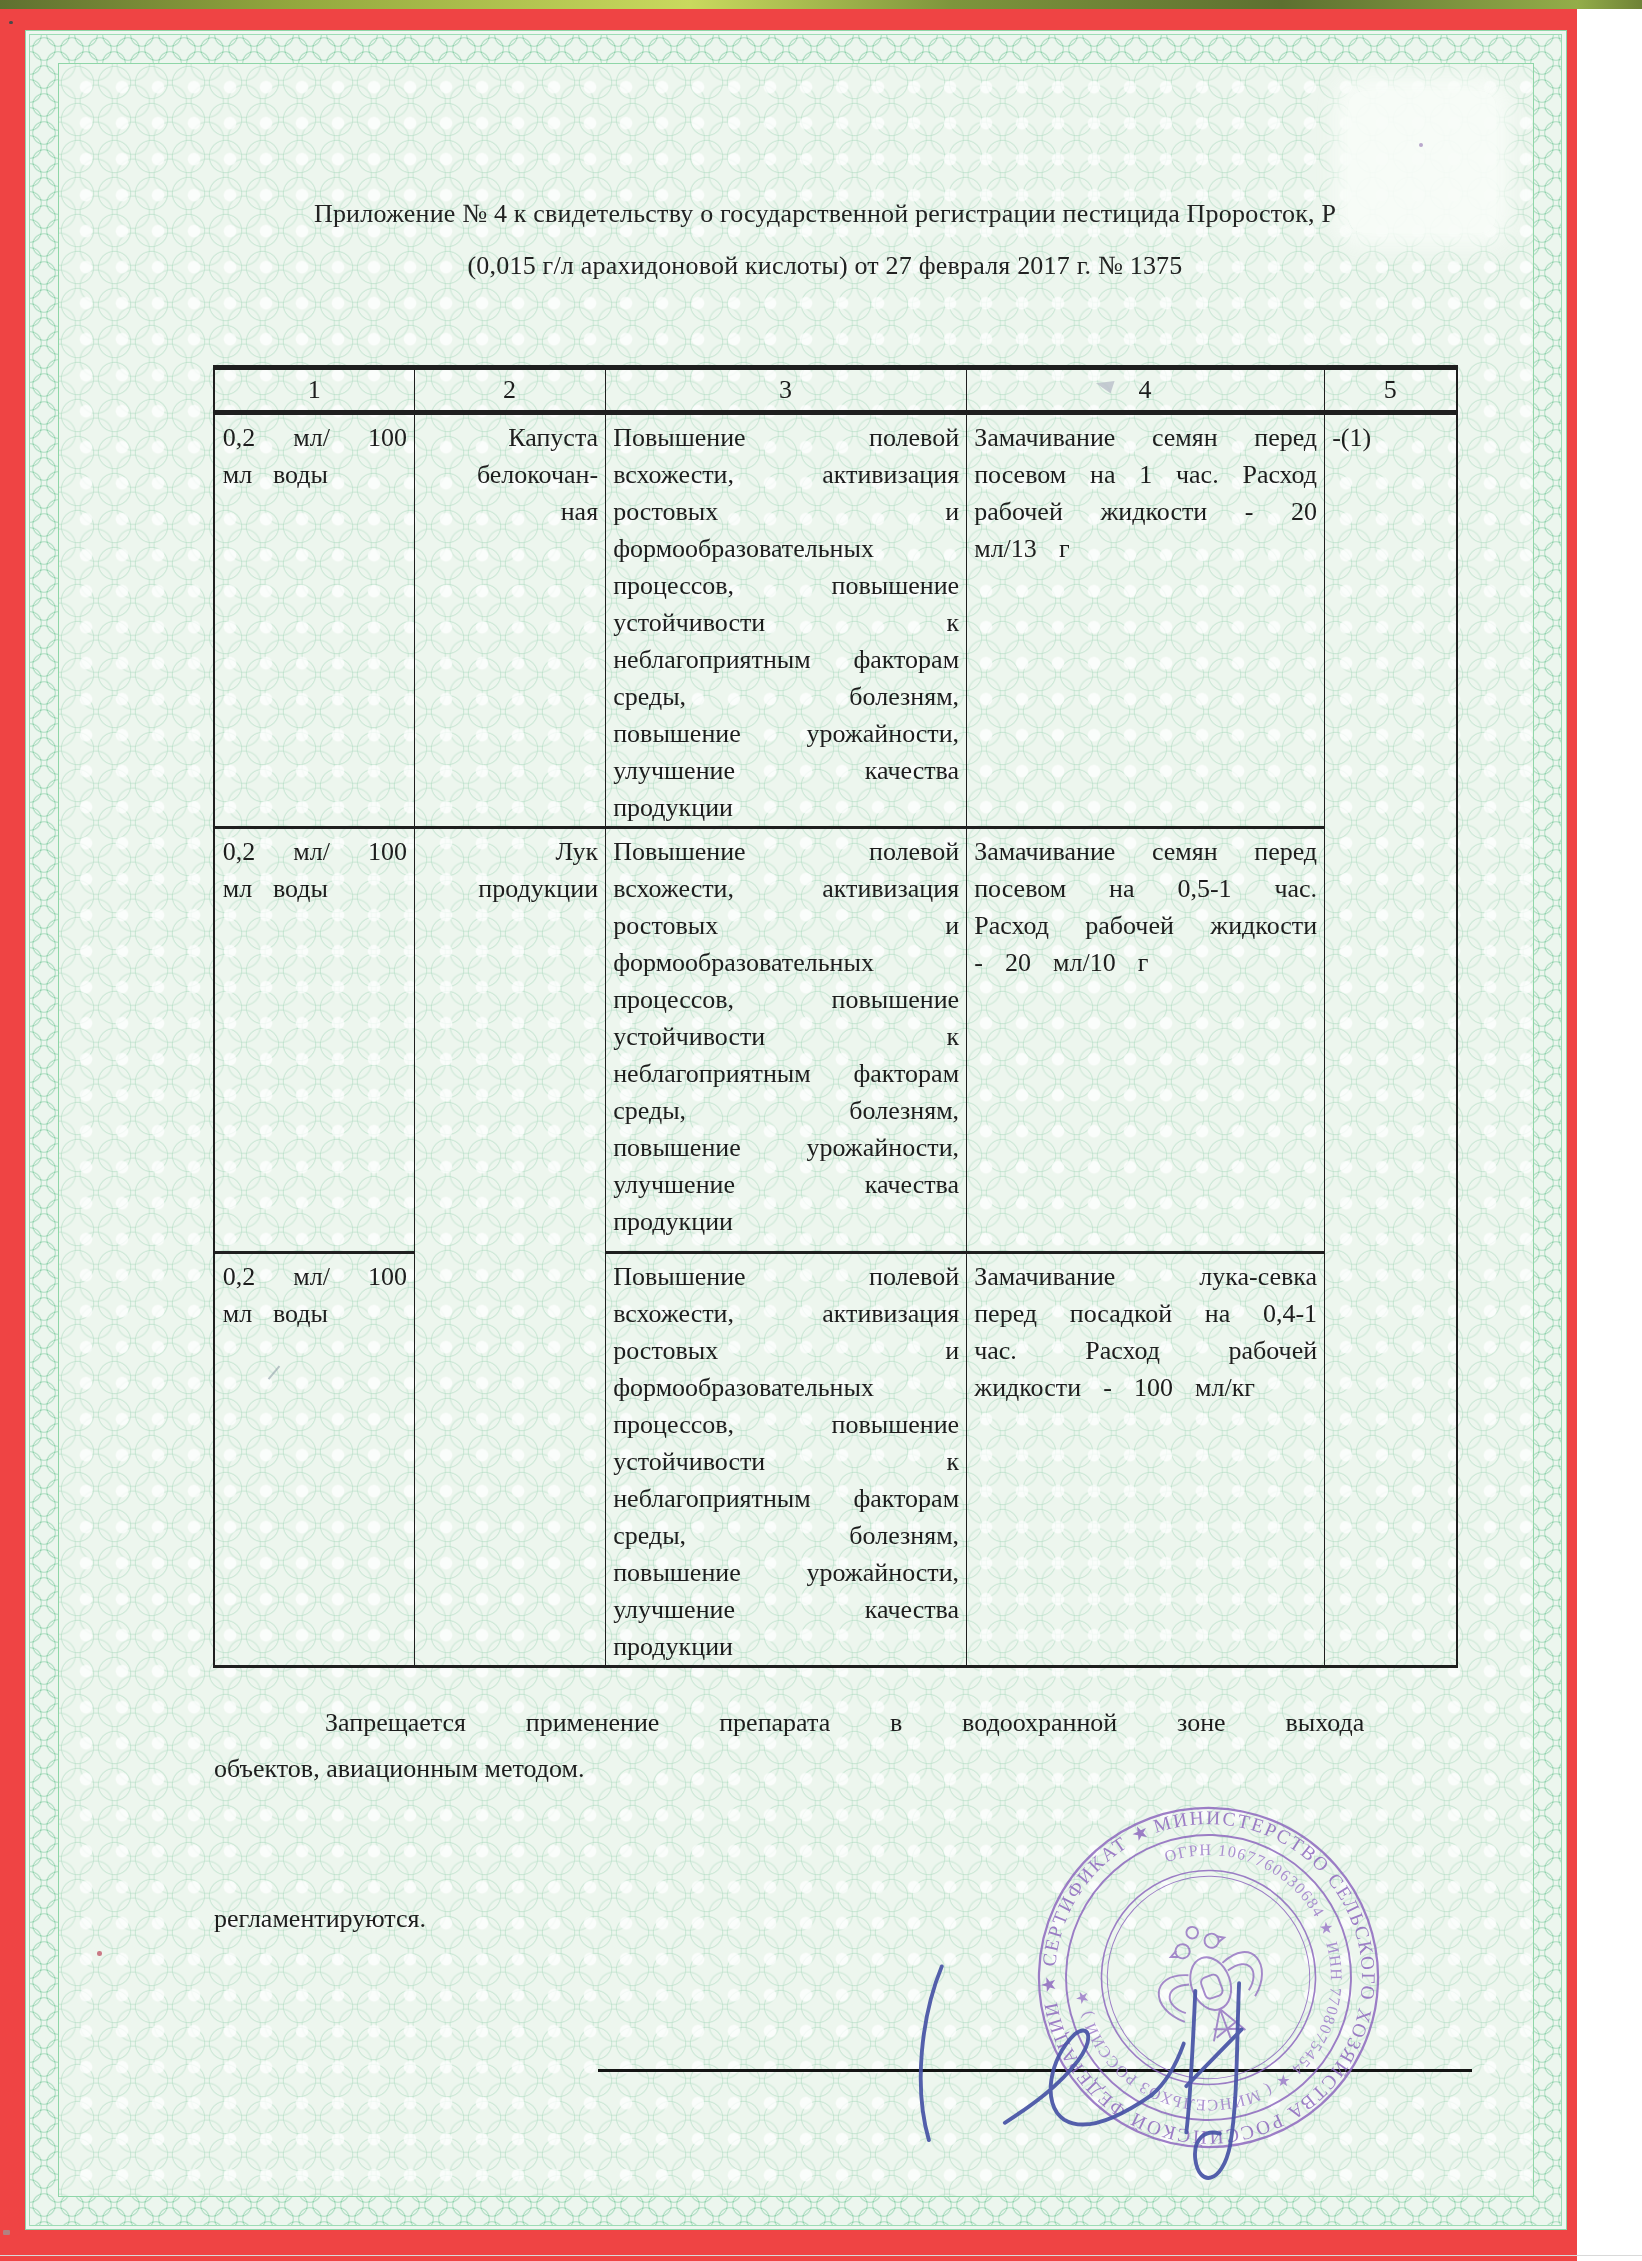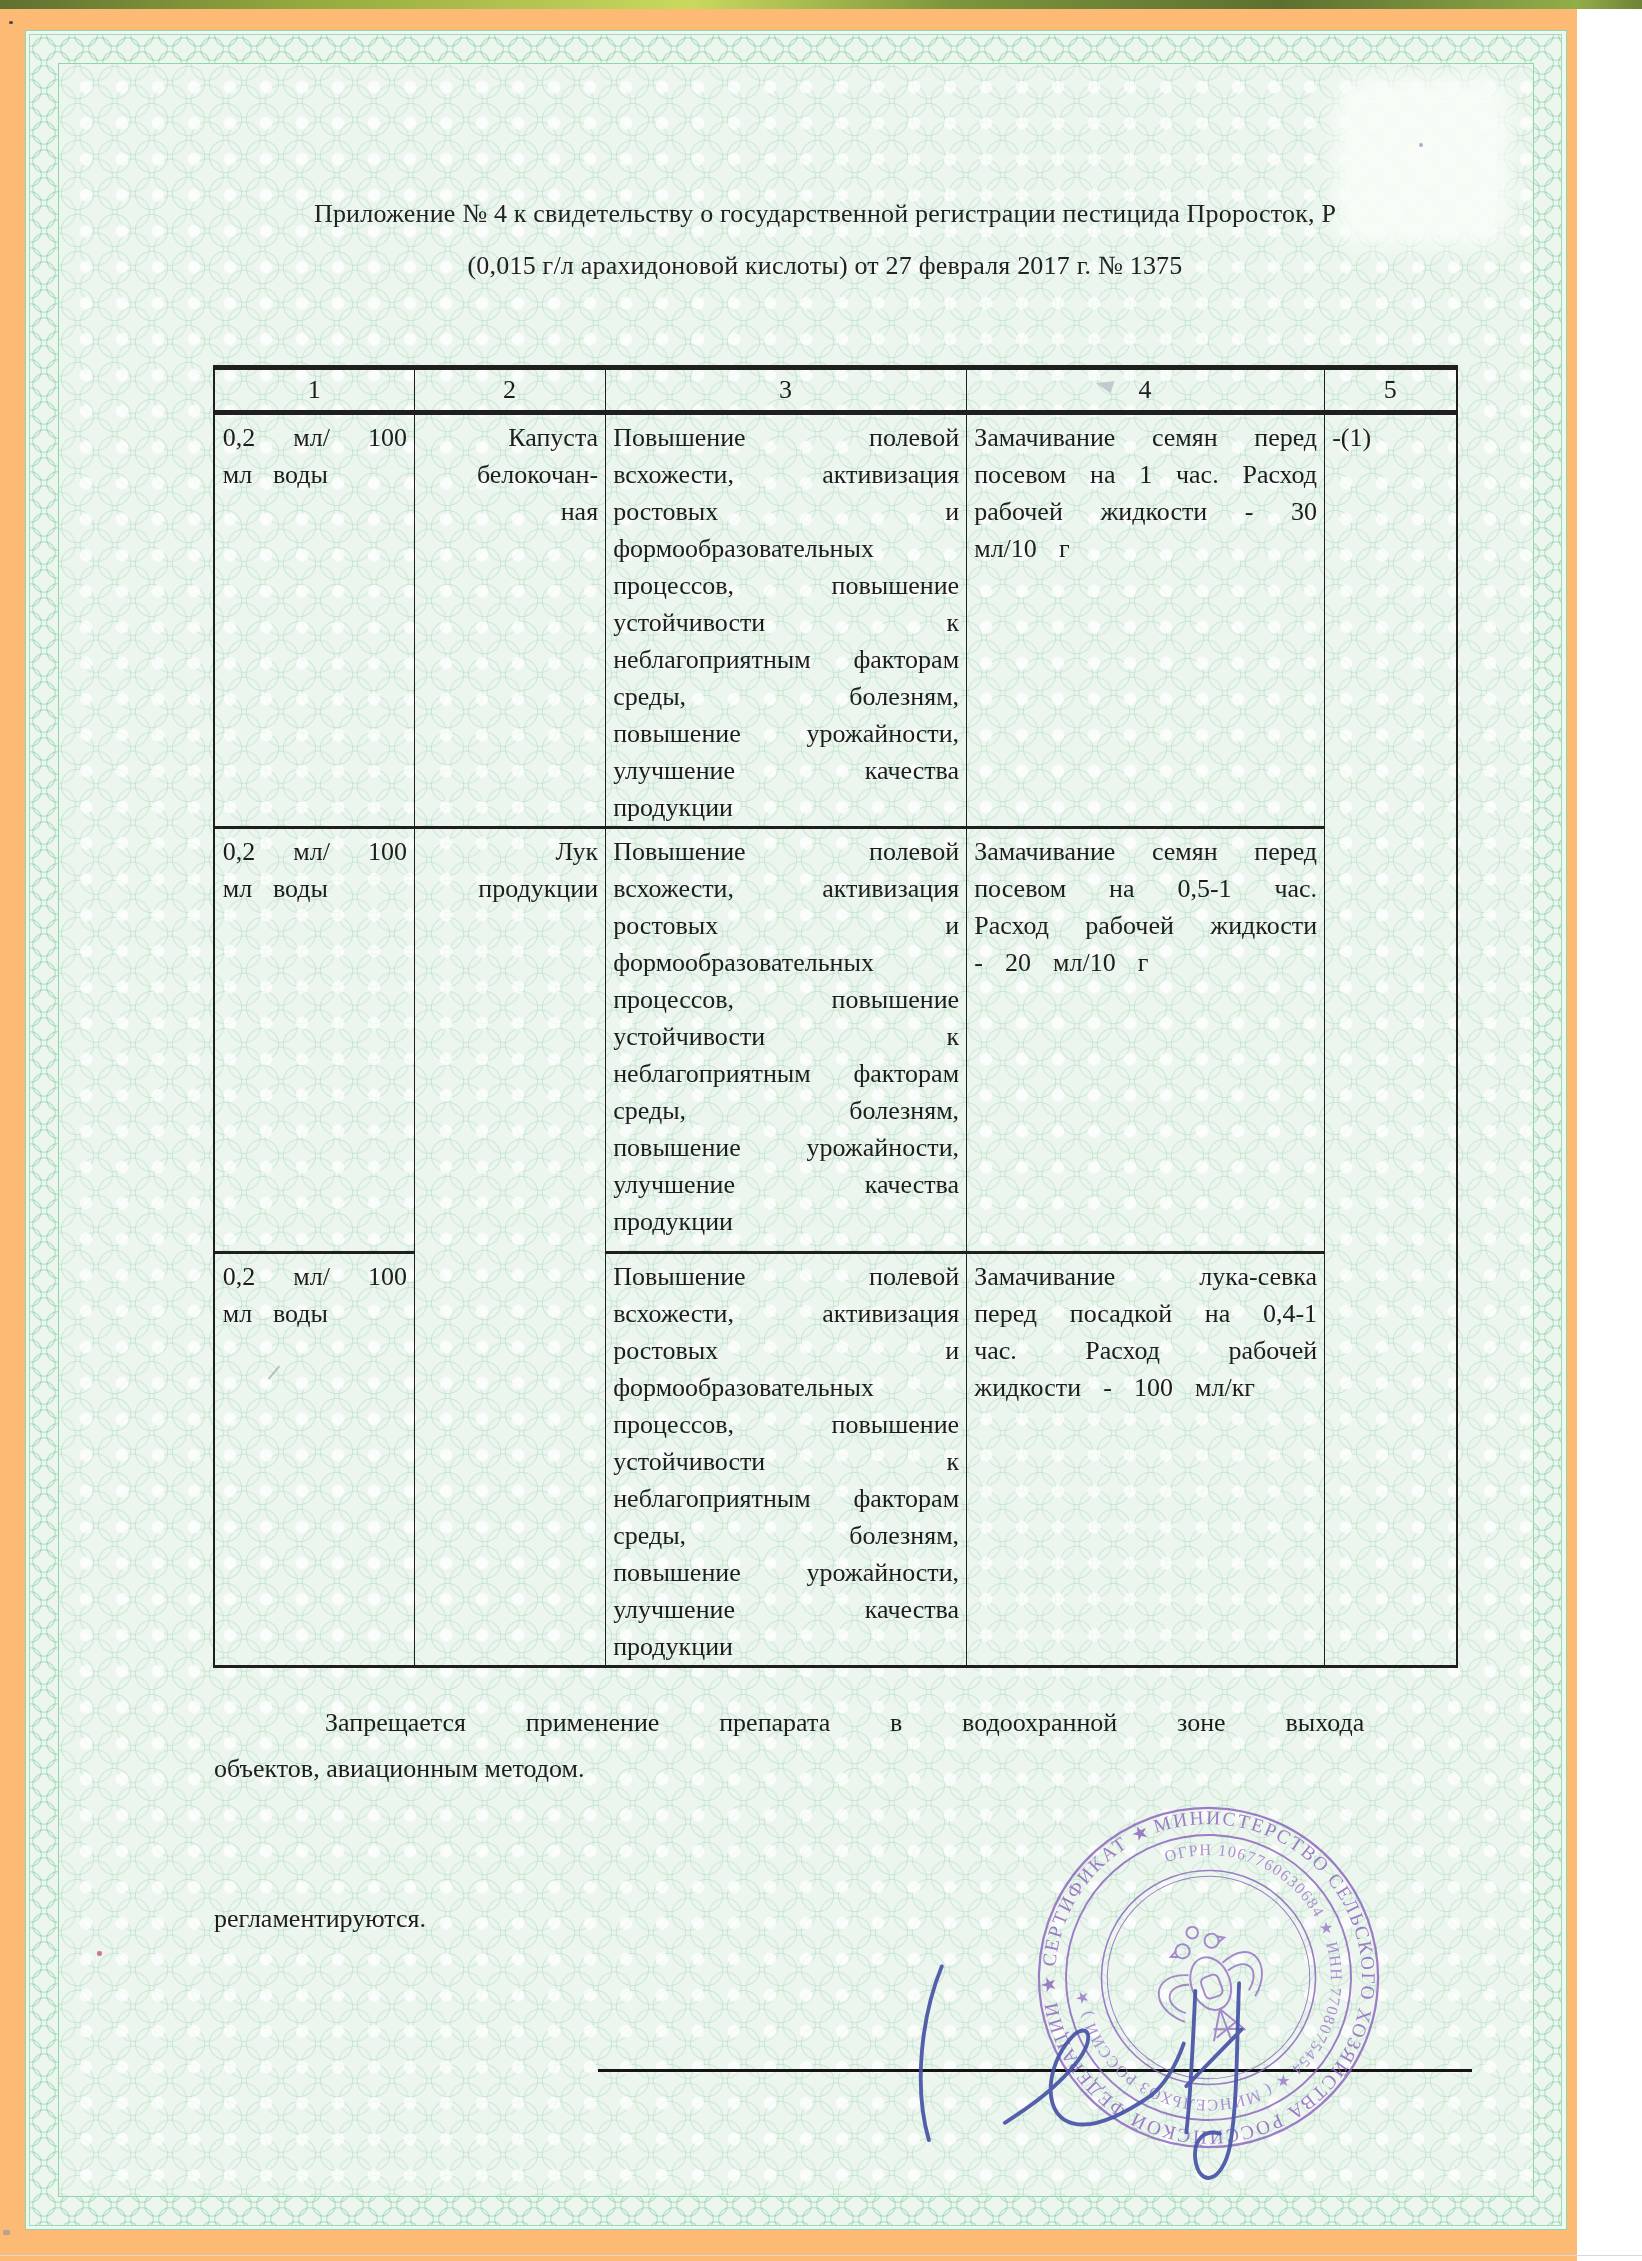--- a/index.html
+++ b/index.html
@@ -1,18 +1,18 @@
 <!DOCTYPE html>
 <html style="font-size:10.3px"><head>
 <meta charset="utf-8">
 <style>
   html,body{margin:0;padding:0;background:#ffffff;}
   body{width:1643px;height:2261px;overflow:hidden;
        font-family:"Liberation Serif","DejaVu Serif",serif;}
-  .page{position:relative;width:1577px;height:2261px;background:#fdba74;}
+  .page{position:relative;width:1577px;height:2261px;background:#ef4444;}
 
   
   .top-strip{position:absolute;left:0;top:0;width:1643px;height:9px;
     background:linear-gradient(90deg,#5f7030,#93a83e 18%,#c9d95e 42%,#7d953c 58%,#5d7030 78%,#93ad49 96%,#6e8136);}
 
   
   .sheet{position:absolute;left:24.5px;top:30px;width:1540px;height:2198px;
     border:1.3px solid #8fd6a8;background:#eef7f0;}
   .band{position:absolute;inset:3.2px;border:0.6px solid #9ddcb5;background-color:#ecf6ee;
     background-image:
@@ -106,21 +106,21 @@
         <td>5</td>
       </tr>
     </thead>
     <tbody>
       <tr class="r1">
         <td class="cell-rate">0,2 мл/ 100 мл воды</td>
         <td class="cell-crop">Капуста
 белокочан-
 ная</td>
         <td class="cell-effect">Повышение полевой всхожести, активизация ростовых и формообразовательных процессов, повышение устойчивости к неблагоприятным факторам среды, болезням, повышение урожайности, улучшение качества продукции</td>
-        <td class="cell-method">Замачивание семян перед посевом на 1 час. Расход рабочей жидкости - 30 мл/10 г</td>
+        <td class="cell-method">Замачивание семян перед посевом на 1 час. Расход рабочей жидкости - 20 мл/13 г</td>
         <td class="cell-note" rowspan="3">-(1)</td>
       </tr>
       <tr class="r2">
         <td class="cell-rate">0,2 мл/ 100 мл воды</td>
         <td class="cell-crop" rowspan="2">Лук
 продукции</td>
         <td class="cell-effect">Повышение полевой всхожести, активизация ростовых и формообразовательных процессов, повышение устойчивости к неблагоприятным факторам среды, болезням, повышение урожайности, улучшение качества продукции</td>
         <td class="cell-method">Замачивание семян перед посевом на 0,5-1 час. Расход рабочей жидкости - 20 мл/10 г</td>
       </tr>
       <tr class="r3">

